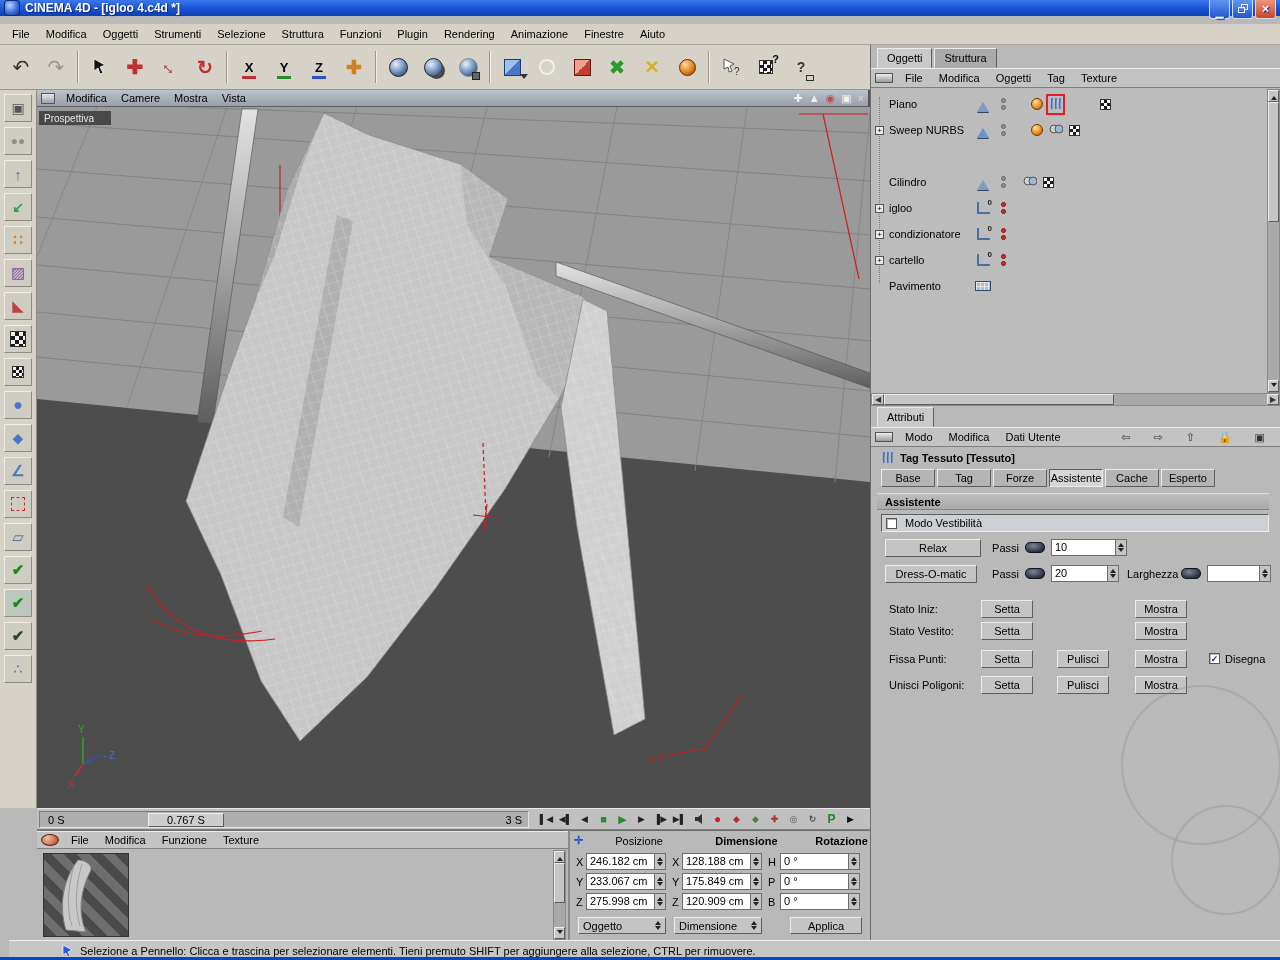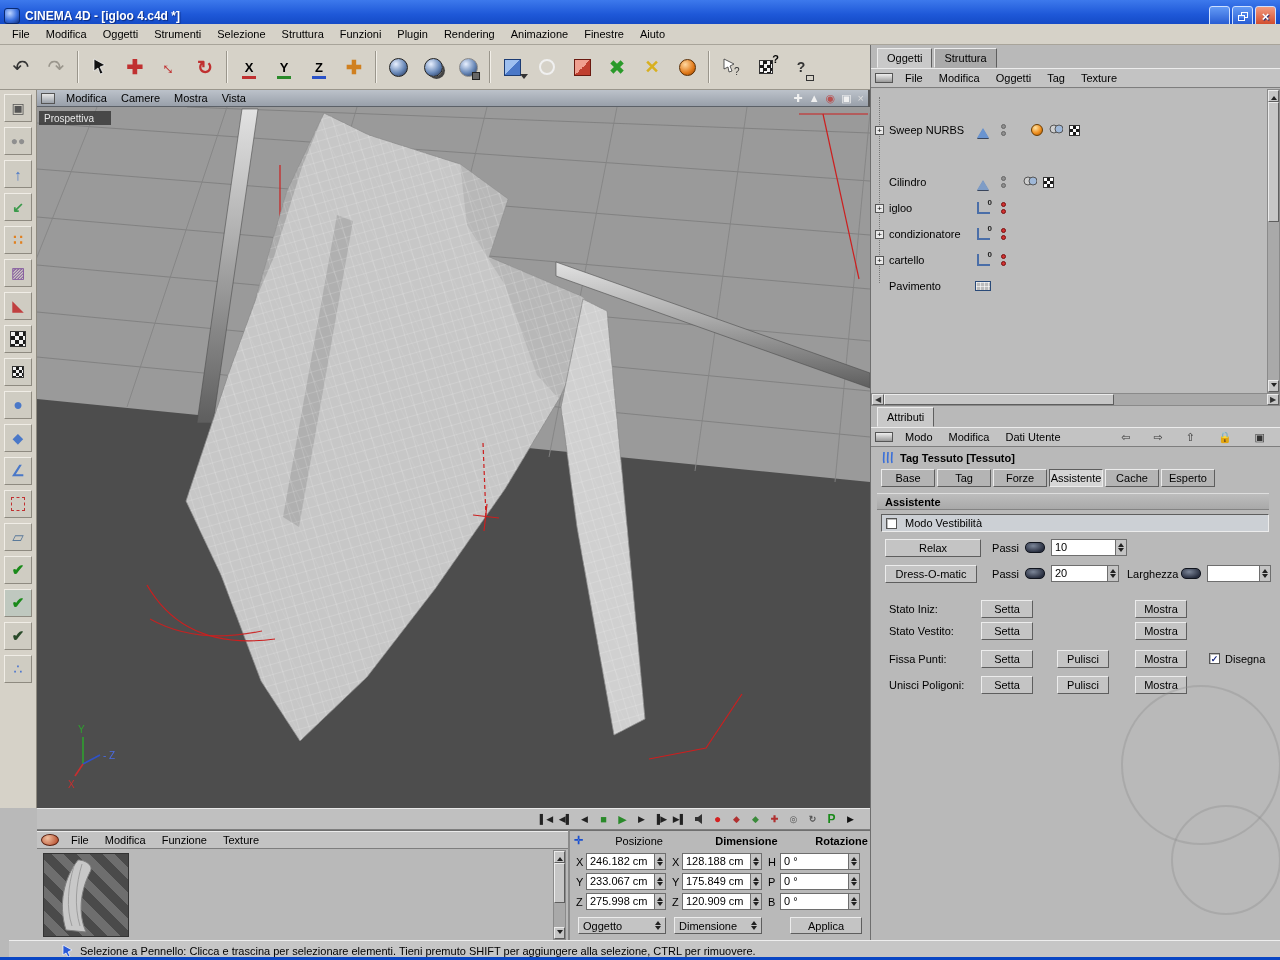--- a/index.html
+++ b/index.html
@@ -4,21 +4,21 @@
 <style>
   *{box-sizing:border-box;margin:0;padding:0}
   html,body{background:#777}
   body,#screen{font-family:"Liberation Sans",sans-serif;font-size:11px;color:#000}
   #screen{position:relative;width:1280px;height:960px;overflow:hidden;background:#b9b9b9;border-bottom:3px solid #0a46c4}
   .abs{position:absolute}
   .flex{display:flex;align-items:center}
   .sunken{border:1px solid;border-color:#5e5e5e #ececec #ececec #5e5e5e}
   .btn{display:flex;align-items:center;justify-content:center;border:1px solid;border-color:#ececec #5e5e5e #5e5e5e #ececec;background:#c4c4c4;font-size:11px;white-space:nowrap;cursor:default}
   
-  .titlebar{left:0;top:0;width:1280px;height:16px;background:linear-gradient(180deg,#3d79ec 0%,#1e58d8 45%,#0c3fb8 100%);display:flex;align-items:center;padding:16px 4px;color:#fff;font-weight:bold;font-size:12px;text-shadow:1px 1px 1px #0a2a80}
+  .titlebar{left:0;top:0;width:1280px;height:16px;background:linear-gradient(180deg,#3d79ec 0%,#1e58d8 45%,#0c3fb8 100%);display:flex;align-items:center;padding:8px 4px;color:#fff;font-weight:bold;font-size:12px;text-shadow:1px 1px 1px #0a2a80}
   .appicon{width:16px;height:16px;border-radius:3px;background:radial-gradient(circle at 35% 30%,#bcd4ff,#3a70e0 55%,#11307e);border:1px solid #0a2a70;margin-right:5px}
   .tbbtns{margin-left:auto;display:flex;gap:2px}
   .tbbtn{width:21px;height:21px;border-radius:3px;border:1px solid #cfe0ff;display:flex;align-items:center;justify-content:center;color:#fff;font-weight:bold;background:linear-gradient(#639af5,#2256cf)}
   .tbbtn.close{background:linear-gradient(#f29a80,#cf4524)}
   .rst{position:relative;width:10px;height:9px}
   .rst i{position:absolute;border:1px solid #fff;width:7px;height:6px}
   .rst i:first-child{right:0;top:0}
   .rst i:last-child{left:0;bottom:0;background:linear-gradient(#639af5,#2256cf)}
   
   .menubar{left:0;top:24px;width:1280px;height:21px;background:#d6d2c8;border-bottom:1px solid #a8a49a;display:flex;align-items:center;padding-left:4px}
@@ -293,20 +293,27 @@
         <text x="31" y="681" fill="#c82f2f" font-size="10">X</text>
       </g>
       <g>
         <rect x="2" y="4" width="72" height="14" fill="#3a3a3a" opacity="0.85"></rect>
         <text x="7" y="15" fill="#e8e8e8" font-size="10">Prospettiva</text>
       </g>
     </svg>
   </div>
 
   <div class="abs timeline">
+    <div class="ruler">
+      <span style="margin-left:8px">0 S</span>
+      <div class="timebox">
+          <span>0.767 S</span>
+        </div>
+      <span style="position:absolute;right:6px">3 S</span>
+    </div>
     <div style="position:absolute;left:500px;display:flex;align-items:center">
       <span class="tbtn">▌◀</span>
       <span class="tbtn">◀▌</span>
       <span class="tbtn">◀</span>
       <span class="tbtn" style="color:#2a8a2a;font-size:11px">■</span>
       <span class="tbtn" style="color:#2a8a2a;font-size:11px">▶</span>
       <span class="tbtn">▶</span>
       <span class="tbtn">▐▶</span>
       <span class="tbtn">▶▌</span>
       <span class="tbtn">
@@ -336,20 +343,36 @@
       <span>File</span>
       <span>Modifica</span>
       <span>Oggetti</span>
       <span>Tag</span>
       <span>Texture</span>
     </div>
 
     <div class="abs" style="left:0;top:44px;width:396px;height:304px;background:#bcbcbc;overflow:hidden">
       <div style="position:absolute;left:8px;top:8px;bottom:110px;border-left:1px dotted #777"></div>
 
+      <div class="omrow" style="top:2px">
+        <span class="omname">Piano</span>
+        <span class="tri-ico"></span>
+        <span class="vdots">
+            <i class="vdot"></i>
+            <i class="vdot"></i>
+          </span>
+        <span class="tagbox" style="left:160px">
+          <span class="tag-ball"></span>
+          <span class="sel-red"><svg width="13" height="13">
+                <path d="M3 1 C3 5 2 8 3 12 M7 1 C7 5 6 8 7 12 M11 1 C11 5 10 8 11 12" stroke="#3a6fd8" stroke-width="1.6" fill="none"></path>
+              </svg></span>
+          <span style="width:26px"></span>
+          <span class="tag-flag"></span>
+        </span>
+      </div>
 
       <div class="omrow" style="top:28px">
         <span class="expbox">+</span>
         <span class="omname">Sweep NURBS</span>
         <span class="tri-ico" style="border-bottom-color:#6a94d0"></span>
         <span class="vdots">
             <i class="vdot"></i>
             <i class="vdot"></i>
           </span>
         <span class="tagbox" style="left:160px">

